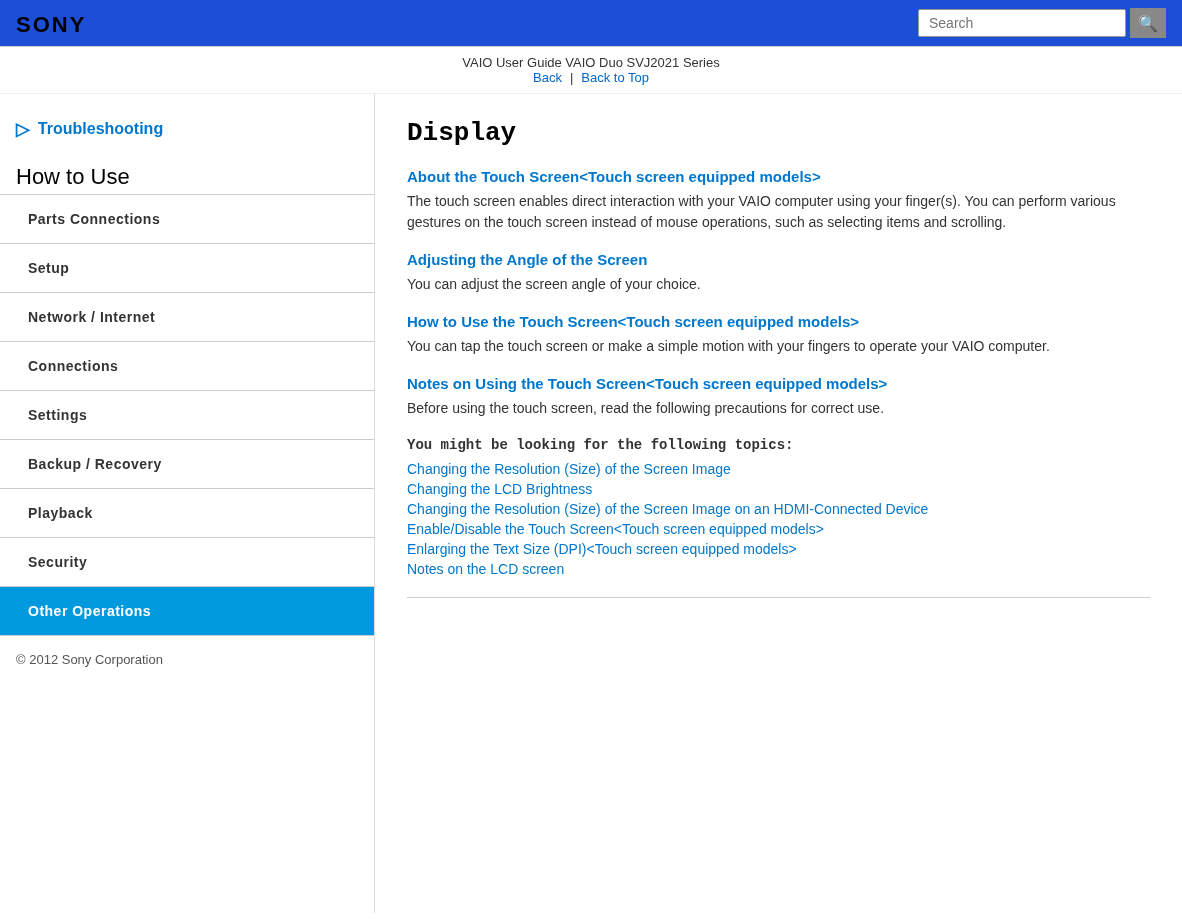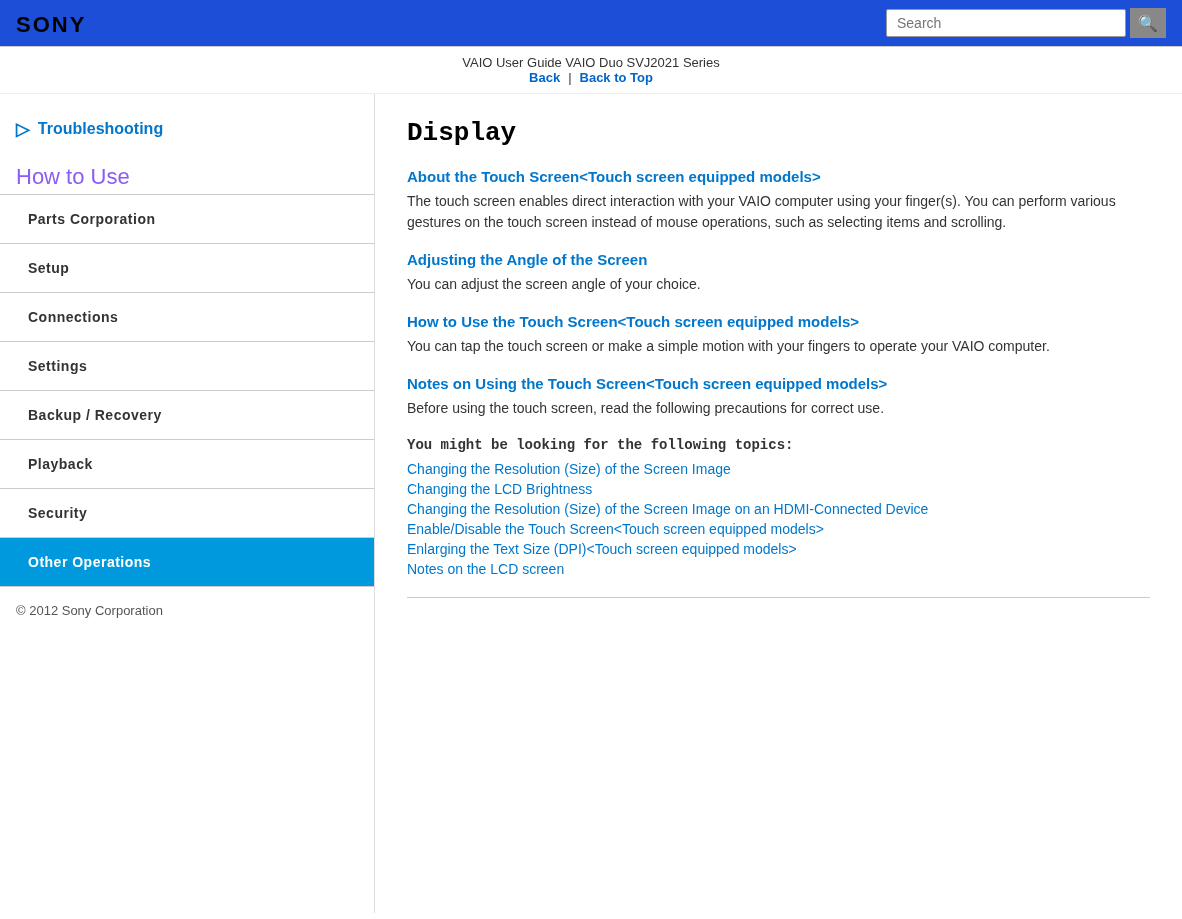--- a/index.html
+++ b/index.html
@@ -19,21 +19,21 @@
       font-weight: bold;
       letter-spacing: 2px;
       color: #000;
     }
     #search-area {
       display: flex;
       align-items: center;
       gap: 4px;
     }
     #search-input {
-      width: 240px;
+      width: 208px;
       padding: 5px 10px;
       border: 1px solid #999;
       border-radius: 2px;
       font-size: 14px;
       color: #666;
       background: #fff;
     }
     #search-button {
       width: 36px;
       height: 30px;
@@ -58,21 +58,21 @@
       color: #333;
       flex-direction: column;
     }
     #nav-links {
       display: flex;
       gap: 8px;
     }
     .nav-link {
       color: #0066cc;
       text-decoration: none;
-      font-weight: bold;
+      font-weight: normal;
       font-size: 13px;
       cursor: pointer;
     }
     .nav-sep {
       color: #333;
     }
 
     
     #layout {
       display: flex;
@@ -97,21 +97,21 @@
       cursor: pointer;
     }
     .arrow-icon {
       color: #0077cc;
       font-size: 18px;
     }
     #how-to-use-title {
       font-size: 22px;
       font-weight: normal;
       padding: 8px 16px 4px 16px;
-      color: #8b5cf6;
+      color: #000000;
       border-bottom: 1px solid #ccc;
     }
     .sidebar-item {
       display: block;
       padding: 16px 16px 16px 28px;
       border-bottom: 1px solid #ccc;
       color: #333;
       font-size: 14px;
       font-weight: bold;
       letter-spacing: 0.5px;
@@ -202,22 +202,23 @@
 <div id="layout">
 
   <nav id="sidebar">
     <div id="troubleshooting-title">
       <span class="arrow-icon">▷</span>
       <span>Troubleshooting</span>
     </div>
 
     <div id="how-to-use-title">How to Use</div>
 
-    <a class="sidebar-item">Parts Corporation</a>
+    <a class="sidebar-item">Parts Connections</a>
     <a class="sidebar-item">Setup</a>
+    <a class="sidebar-item">Network / Internet</a>
     <a class="sidebar-item">Connections</a>
     <a class="sidebar-item">Settings</a>
     <a class="sidebar-item">Backup / Recovery</a>
     <a class="sidebar-item">Playback</a>
     <a class="sidebar-item">Security</a>
     <a class="sidebar-item active">Other Operations</a>
 
     <div id="copyright">© 2012 Sony Corporation</div>
   </nav>
 

